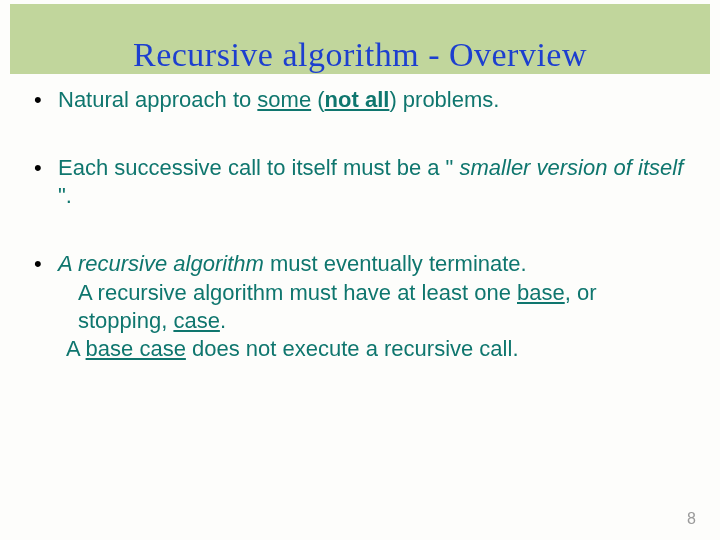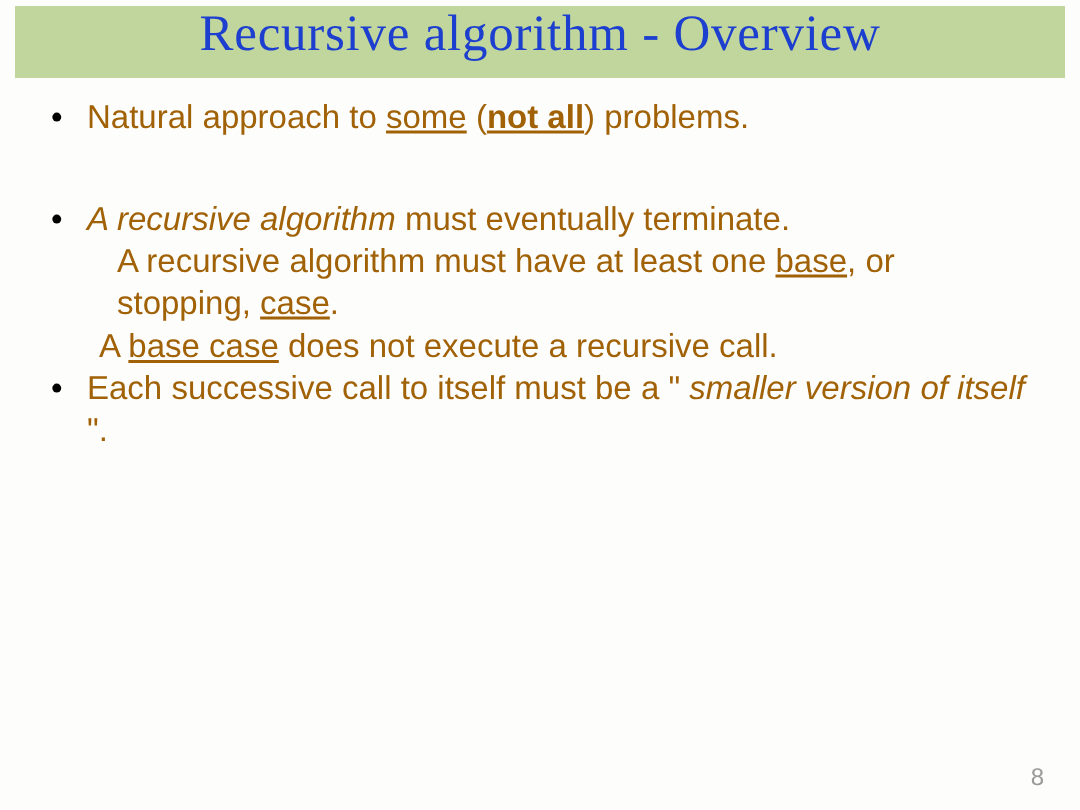--- a/index.html
+++ b/index.html
@@ -14,35 +14,35 @@
   .slide {
     position: relative;
     width: 720px;
     height: 540px;
     box-sizing: border-box;
   }
   .title-band {
     background: #c1d69c;
     width: 700px;
     margin: 4px auto 0 auto;
-    height: 48px;
+    height: 70px;
     display: flex;
-    align-items: flex-start;
+    align-items: flex-end;
     justify-content: center;
   }
   .title-text {
     font-family: "Comic Sans MS", "Segoe Script", cursive;
     color: #1d3fcf;
     font-size: 34px;
     text-align: center;
     letter-spacing: 0.5px;
   }
   .content {
     padding: 12px 30px 0 30px;
-    color: #a16207;
+    color: #0f766e;
     font-size: 22px;
     line-height: 1.28;
   }
   ul.top {
     list-style: none;
     margin: 0;
     padding: 0;
   }
   ul.top > li {
     position: relative;
@@ -81,31 +81,31 @@
   </div>
 
   <div class="content">
     <ul class="top">
 
       <li>
         <span>Natural approach to </span><span class="u">some</span><span> (</span><span class="u b">not all</span><span>) problems.</span>
       </li>
 
 
+      <li>
+        <span>Each successive call to itself must be a " </span><span class="i">smaller version of itself</span><span> ".</span>
+      </li>
+
       <li style="margin-bottom:0;">
         <span class="i">A recursive algorithm</span><span> must eventually terminate.</span>
         <div class="sub">
           <span>A recursive algorithm must have at least one </span><span class="u">base</span><span>, or stopping, </span><span class="u">case</span><span>.</span>
         </div>
         <div class="sub" style="padding-left:8px;">
           <span>A </span><span class="u">base case</span><span> does not execute a recursive call.</span>
         </div>
       </li>
 
-      <li>
-        <span>Each successive call to itself must be a " </span><span class="i">smaller version of itself</span><span> ".</span>
-      </li>
-
     </ul>
   </div>
 
   <div class="pagenum">8</div>
 </div>
 
 </body></html>

